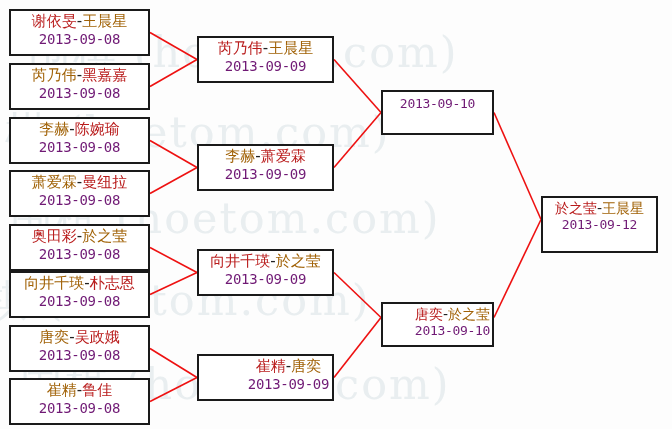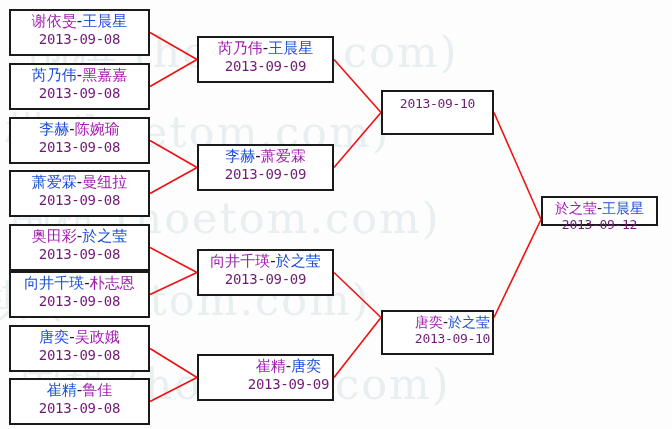--- a/index.html
+++ b/index.html
@@ -60,35 +60,35 @@
     background: #ffffff;
     text-align: center;
     line-height: 1.05;
     padding-top: 3px;
   }
   .players {
     font-size: 15px;
     white-space: nowrap;
     color: #222222;
   }
-  .players .p-win  { color: #1d4ed8; }
-  .players .p-lose { color: #a21caf; }
+  .players .p-win  { color: #a16207; }
+  .players .p-lose { color: #b91c1c; }
   .players .sep    { color: #222222; }
   .match-date {
     font-size: 14px;
     color: #701a75;
     font-family: "DejaVu Sans Mono", "Liberation Mono", monospace;
     letter-spacing: -0.3px;
     margin-top: 2px;
   }
   
   .r-1 { left: 9px;   width: 141px; height: 47px; }
   .r-2 { left: 197px; width: 137px; height: 47px; }
   .r-3 { left: 381px; width: 113px; height: 45px; }
-  .r-4 { left: 541px; width: 117px; height: 30px; }
+  .r-4 { left: 541px; width: 117px; height: 57px; }
   .r-3 .players, .r-4 .players { font-size: 14px; }
   .r-3 .match-date, .r-4 .match-date { font-size: 13px; }
 </style>
 </head>
 <body>
 
 <div id="bracket-root">
 
   <div id="watermark-layer">
     <div class="wm-row r1">围棋 (hoetom.com)</div>
@@ -160,21 +160,21 @@
         <div class="players"><span class="p-lose">向井千瑛</span><span class="sep">-</span><span class="p-win">於之莹</span></div>
         <div class="match-date">2013-09-09</div>
       </div>
       <div class="match-box r-2" style="top: 354px; padding-left: 46px;">
         <div class="players"><span class="p-lose">崔精</span><span class="sep">-</span><span class="p-win">唐奕</span></div>
         <div class="match-date">2013-09-09</div>
       </div>
       <div class="match-box r-3" style="top: 90px;">
         <div class="match-date">2013-09-10</div>
       </div>
-      <div class="match-box r-3" style="top: 310px; padding-left: 30px;">
+      <div class="match-box r-3" style="top: 302px; padding-left: 30px;">
         <div class="players"><span class="p-lose">唐奕</span><span class="sep">-</span><span class="p-win">於之莹</span></div>
         <div class="match-date">2013-09-10</div>
       </div>
       <div class="match-box r-4" style="top: 196px;">
         <div class="players"><span class="p-lose">於之莹</span><span class="sep">-</span><span class="p-win">王晨星</span></div>
         <div class="match-date">2013-09-12</div>
       </div>
     </div>
 
 </div>

